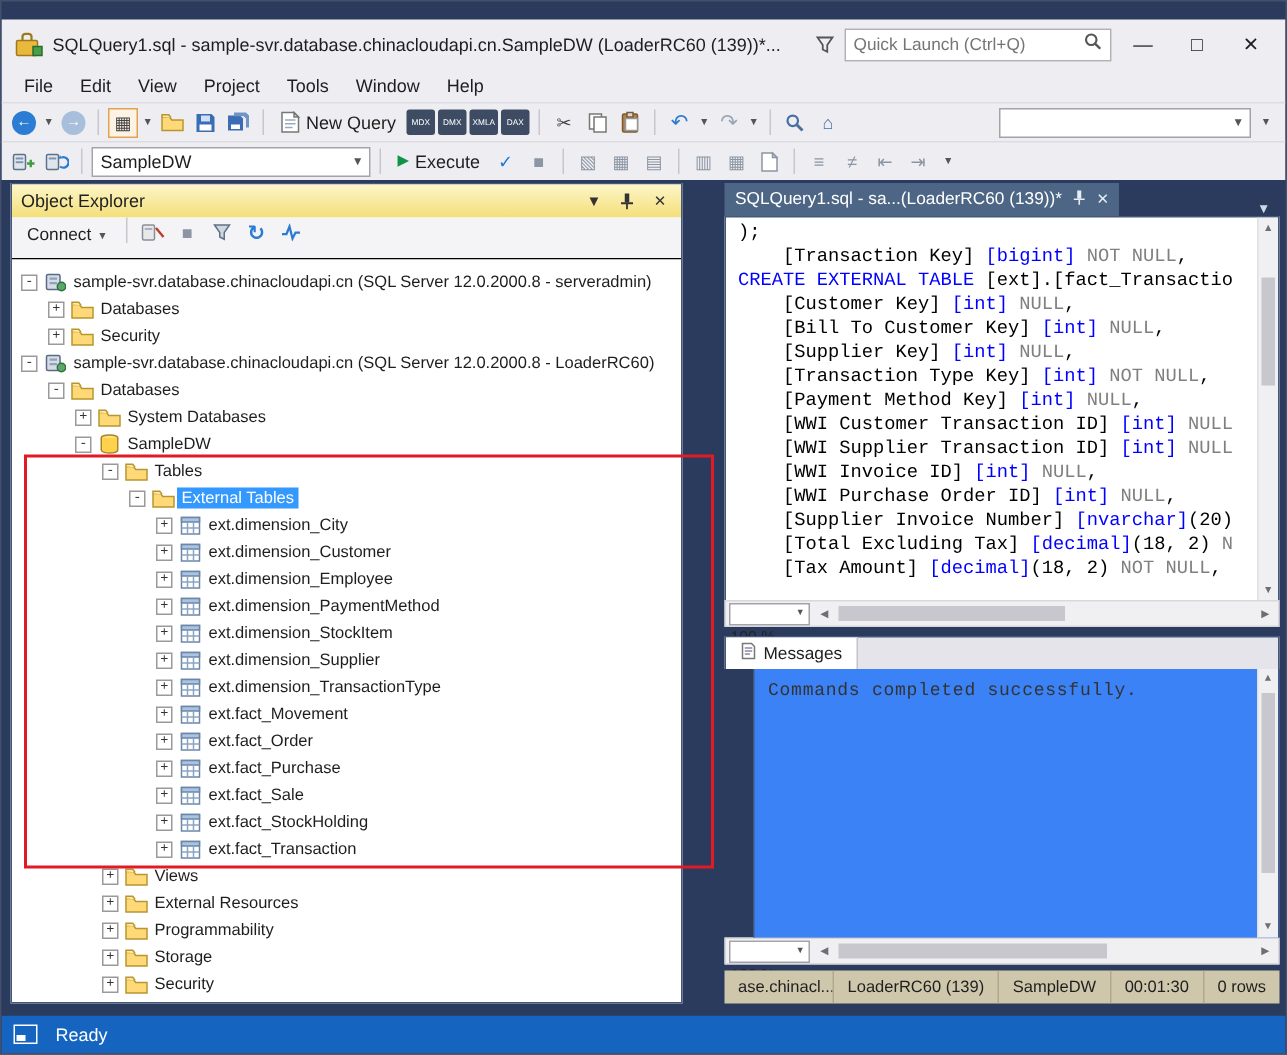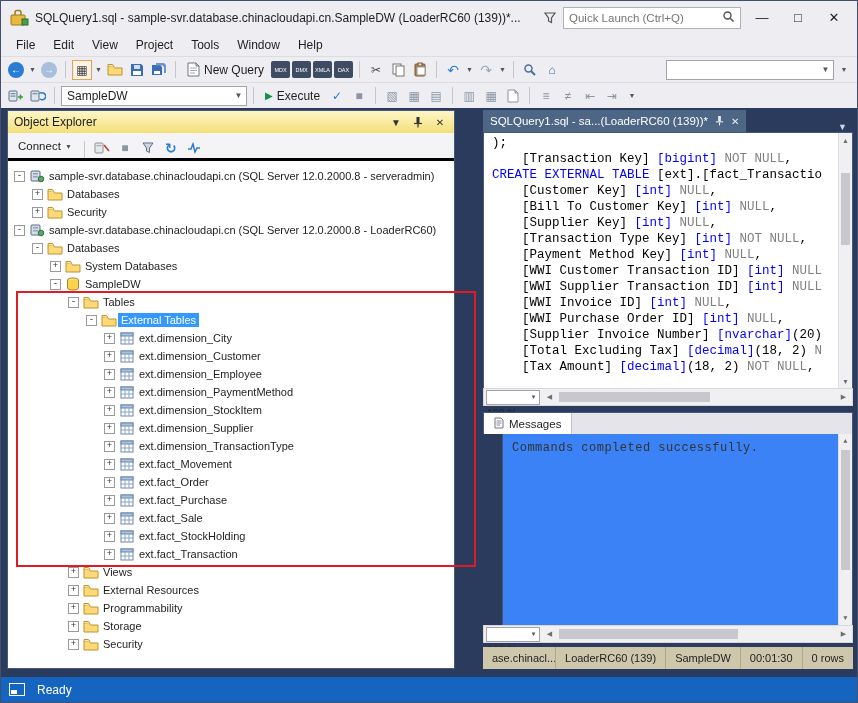--- a/index.html
+++ b/index.html
@@ -5,21 +5,21 @@
   :root{
     --sel:#3399ff; --redbox:#e01b24; --statusblue:#1565c0; --kw:#0000ff;
     --shell:#2a3b5e; --chrome:#eeeef2; --tan:#cfc7ab;
   }
   *{margin:0;padding:0;box-sizing:border-box;}
   html,body{width:858px;height:703px;}
   body{font-family:"Liberation Sans","DejaVu Sans",sans-serif;background:#9a9a9a;}
   .window{width:858px;height:703px;background:var(--shell);border:1px solid #44506b;display:flex;flex-direction:column;overflow:hidden;}
 
   
-  .titlebar{height:33px;background:var(--chrome);display:flex;align-items:center;padding:0 8px;gap:6px;flex:none;}
+  .titlebar{height:33px;background:var(--chrome);display:flex;align-items:center;padding:0 8px;gap:6px;flex:none;margin-top:12px;}
   .app-icon{width:20px;height:20px;flex:none;}
   .title-text{font-size:12px;color:#1e1e1e;white-space:nowrap;overflow:hidden;}
   .tb-spacer{flex:1;}
   .ql-funnel{width:14px;height:14px;flex:none;}
   .quick-launch{width:178px;height:22px;background:#fff;border:1px solid #b0b0b8;display:flex;align-items:center;padding:0 5px;flex:none;}
   .quick-launch input{border:none;outline:none;flex:1;font-size:11.5px;color:#666;font-family:inherit;background:transparent;min-width:0;}
   .win-btn{width:30px;height:24px;display:flex;align-items:center;justify-content:center;font-size:13px;color:#1e1e1e;flex:none;}
 
   
   .menubar{height:22px;background:var(--chrome);display:flex;align-items:center;padding-left:6px;flex:none;}
@@ -44,21 +44,21 @@
   .gray-ic{color:#8b95a3;}
 
   
   .main{flex:1;position:relative;background:var(--shell);min-height:0;}
 
   
   .object-explorer{position:absolute;left:6px;top:2px;width:448px;bottom:8px;background:#fff;border:1px solid #46587a;display:flex;flex-direction:column;}
   .oe-header{height:22px;background:linear-gradient(#fef6c8,#f3df79);display:flex;align-items:center;padding:0 6px;gap:6px;flex:none;}
   .oe-title{font-size:12px;color:#1e1e1e;flex:1;white-space:nowrap;}
   .oe-hbtn{width:16px;height:16px;display:flex;align-items:center;justify-content:center;font-size:10px;color:#333;flex:none;}
-  .oe-toolbar{height:28px;background:#f4f4f7;border-bottom:3px solid #000000;display:flex;align-items:flex-end;padding:0 6px;gap:3px;flex:none;}
+  .oe-toolbar{height:28px;background:#f4f4f7;border-bottom:1px solid #000000;display:flex;align-items:flex-start;padding:0 6px;gap:3px;flex:none;}
   .connect-btn{display:flex;align-items:center;gap:3px;font-size:11.5px;color:#1e1e1e;padding:2px 4px;}
   .oe-tree{flex:1;overflow:hidden;padding-top:6px;position:relative;background:#fff;}
   .tree-row{height:18px;display:flex;align-items:center;white-space:nowrap;}
   .expander{width:11px;height:11px;border:1px solid #9a9a9a;background:#fff;color:#333;font-size:9px;line-height:9px;display:inline-flex;align-items:center;justify-content:center;margin-right:3px;flex:none;font-family:"Liberation Mono",monospace;}
   .tree-icon{width:18px;display:inline-flex;align-items:center;justify-content:center;flex:none;}
   .tree-label{font-size:11px;color:#1e1e1e;padding:1px 3px;}
   .tree-label.selected{background:var(--sel);color:#fff;}
   .red-box{position:absolute;left:8px;top:180px;width:460px;height:276px;border:2px solid var(--redbox);pointer-events:none;z-index:5;}
 
   

